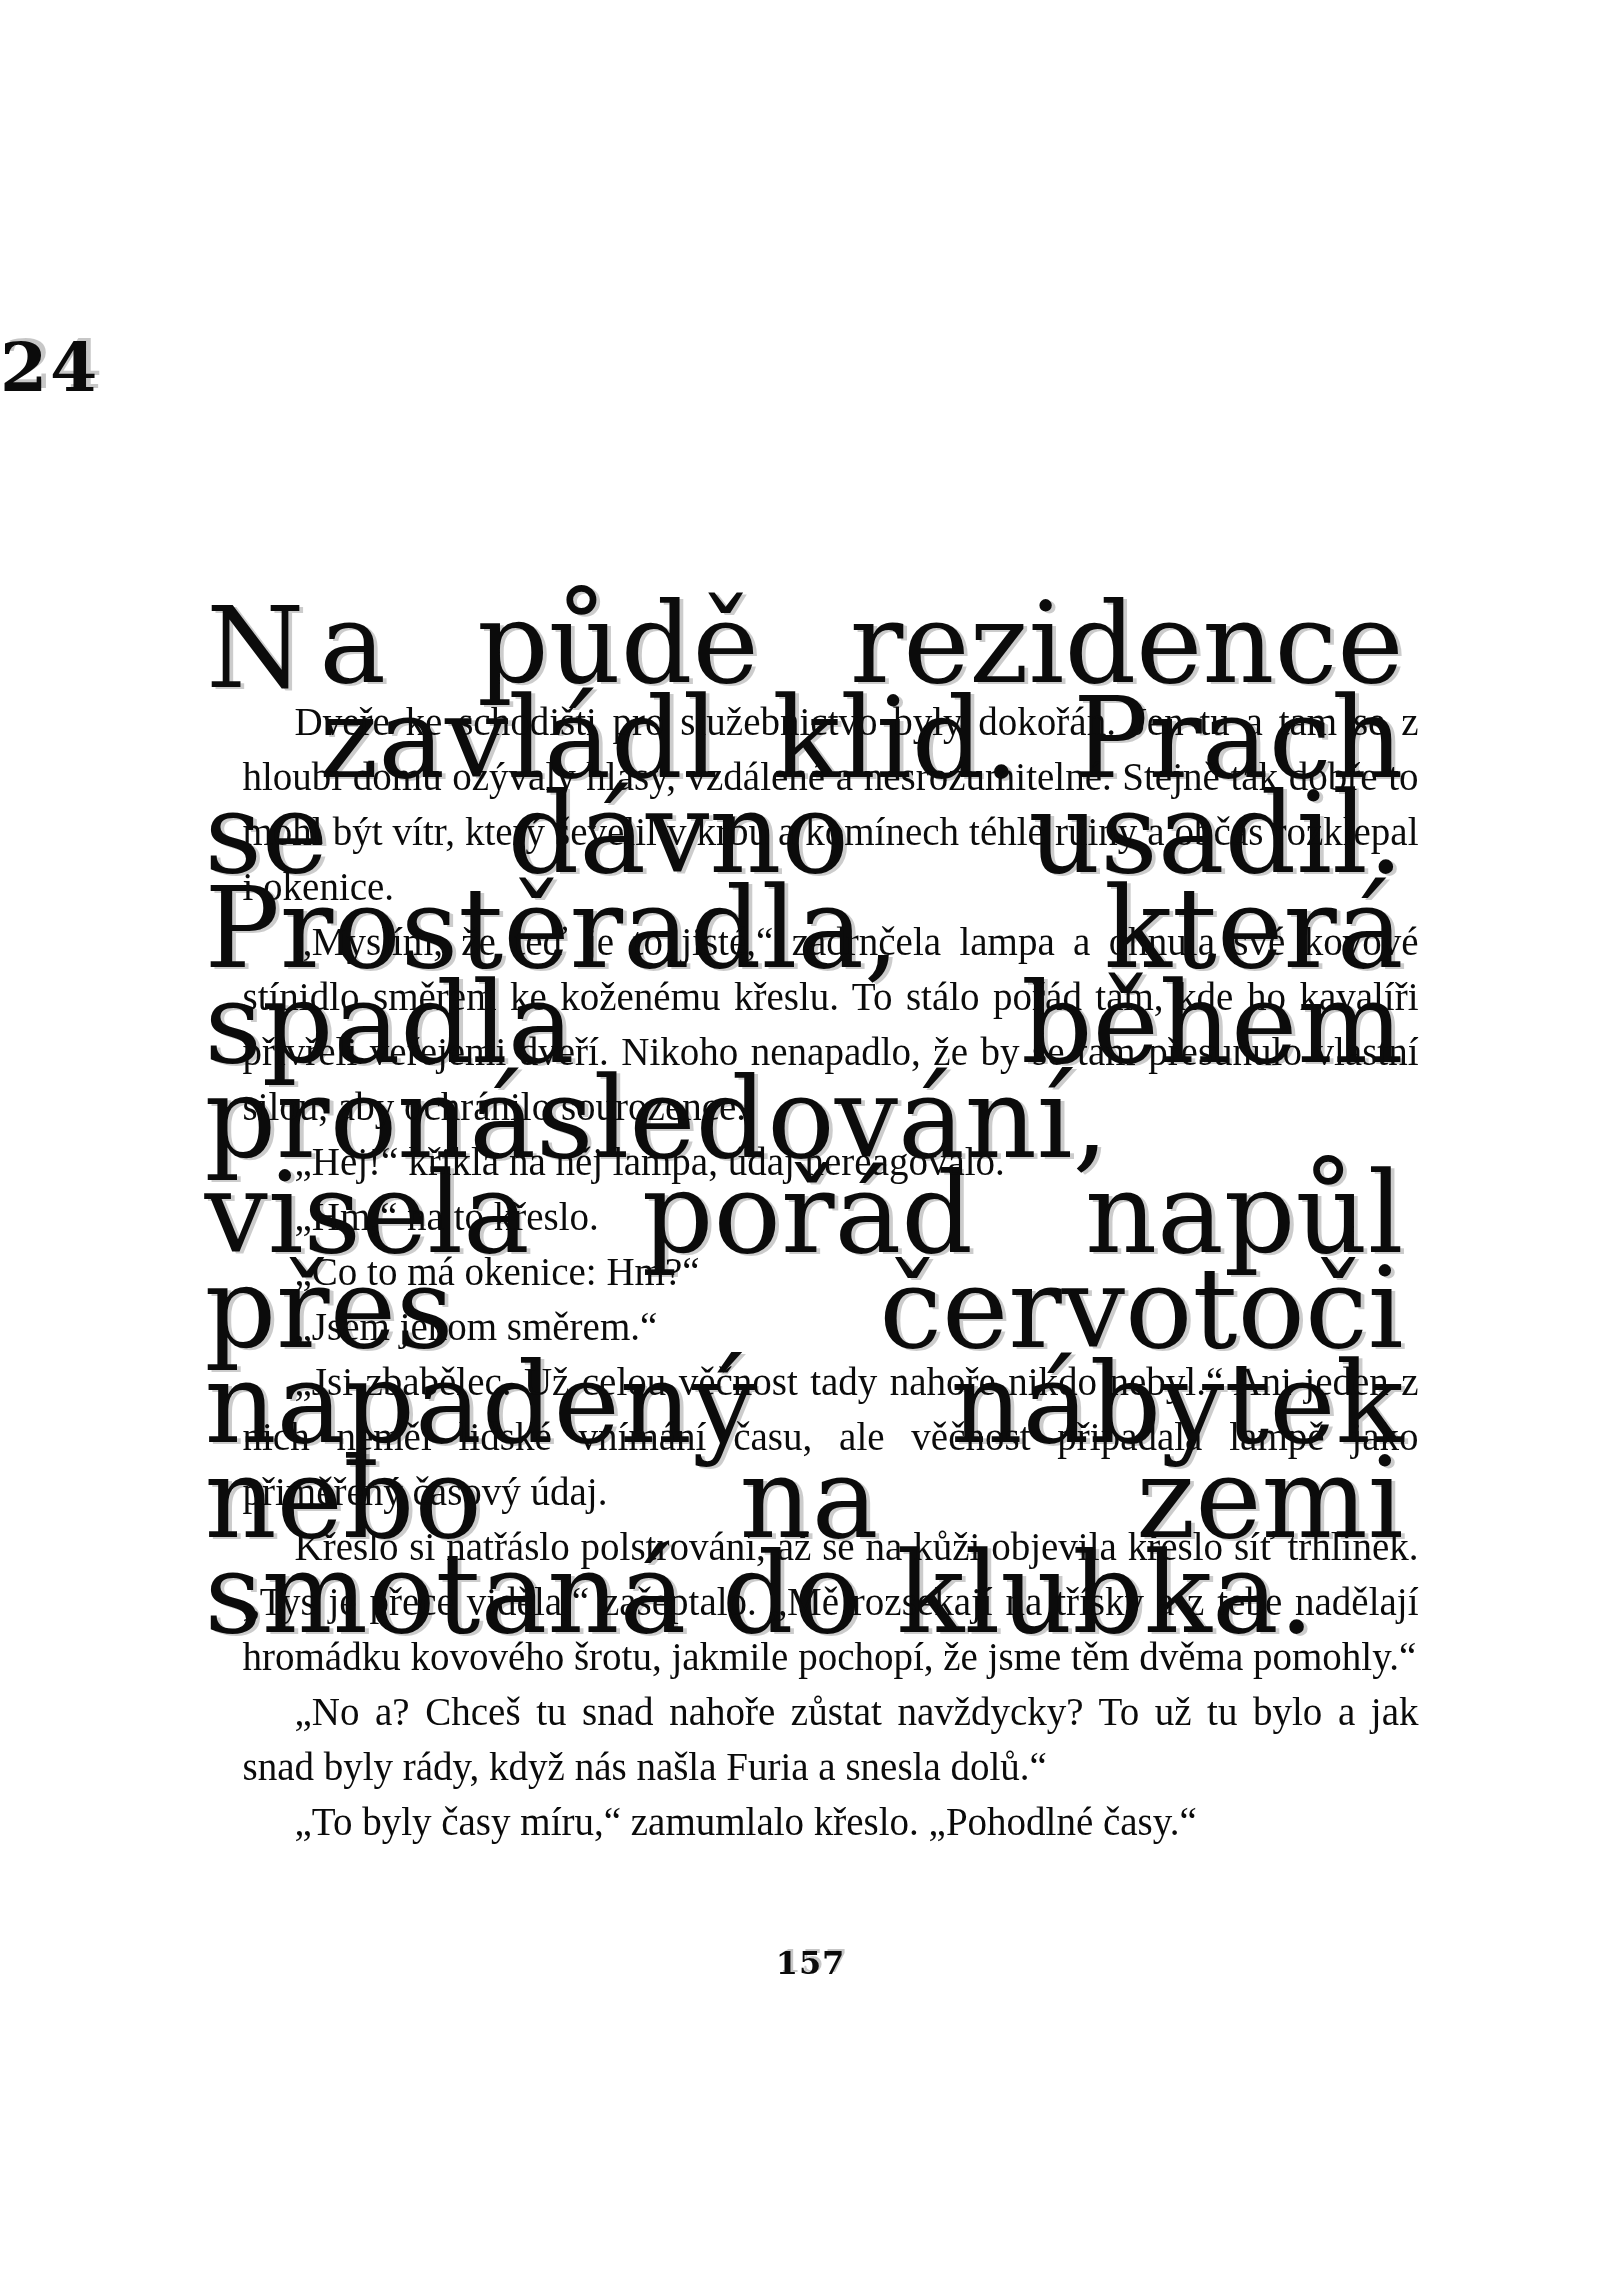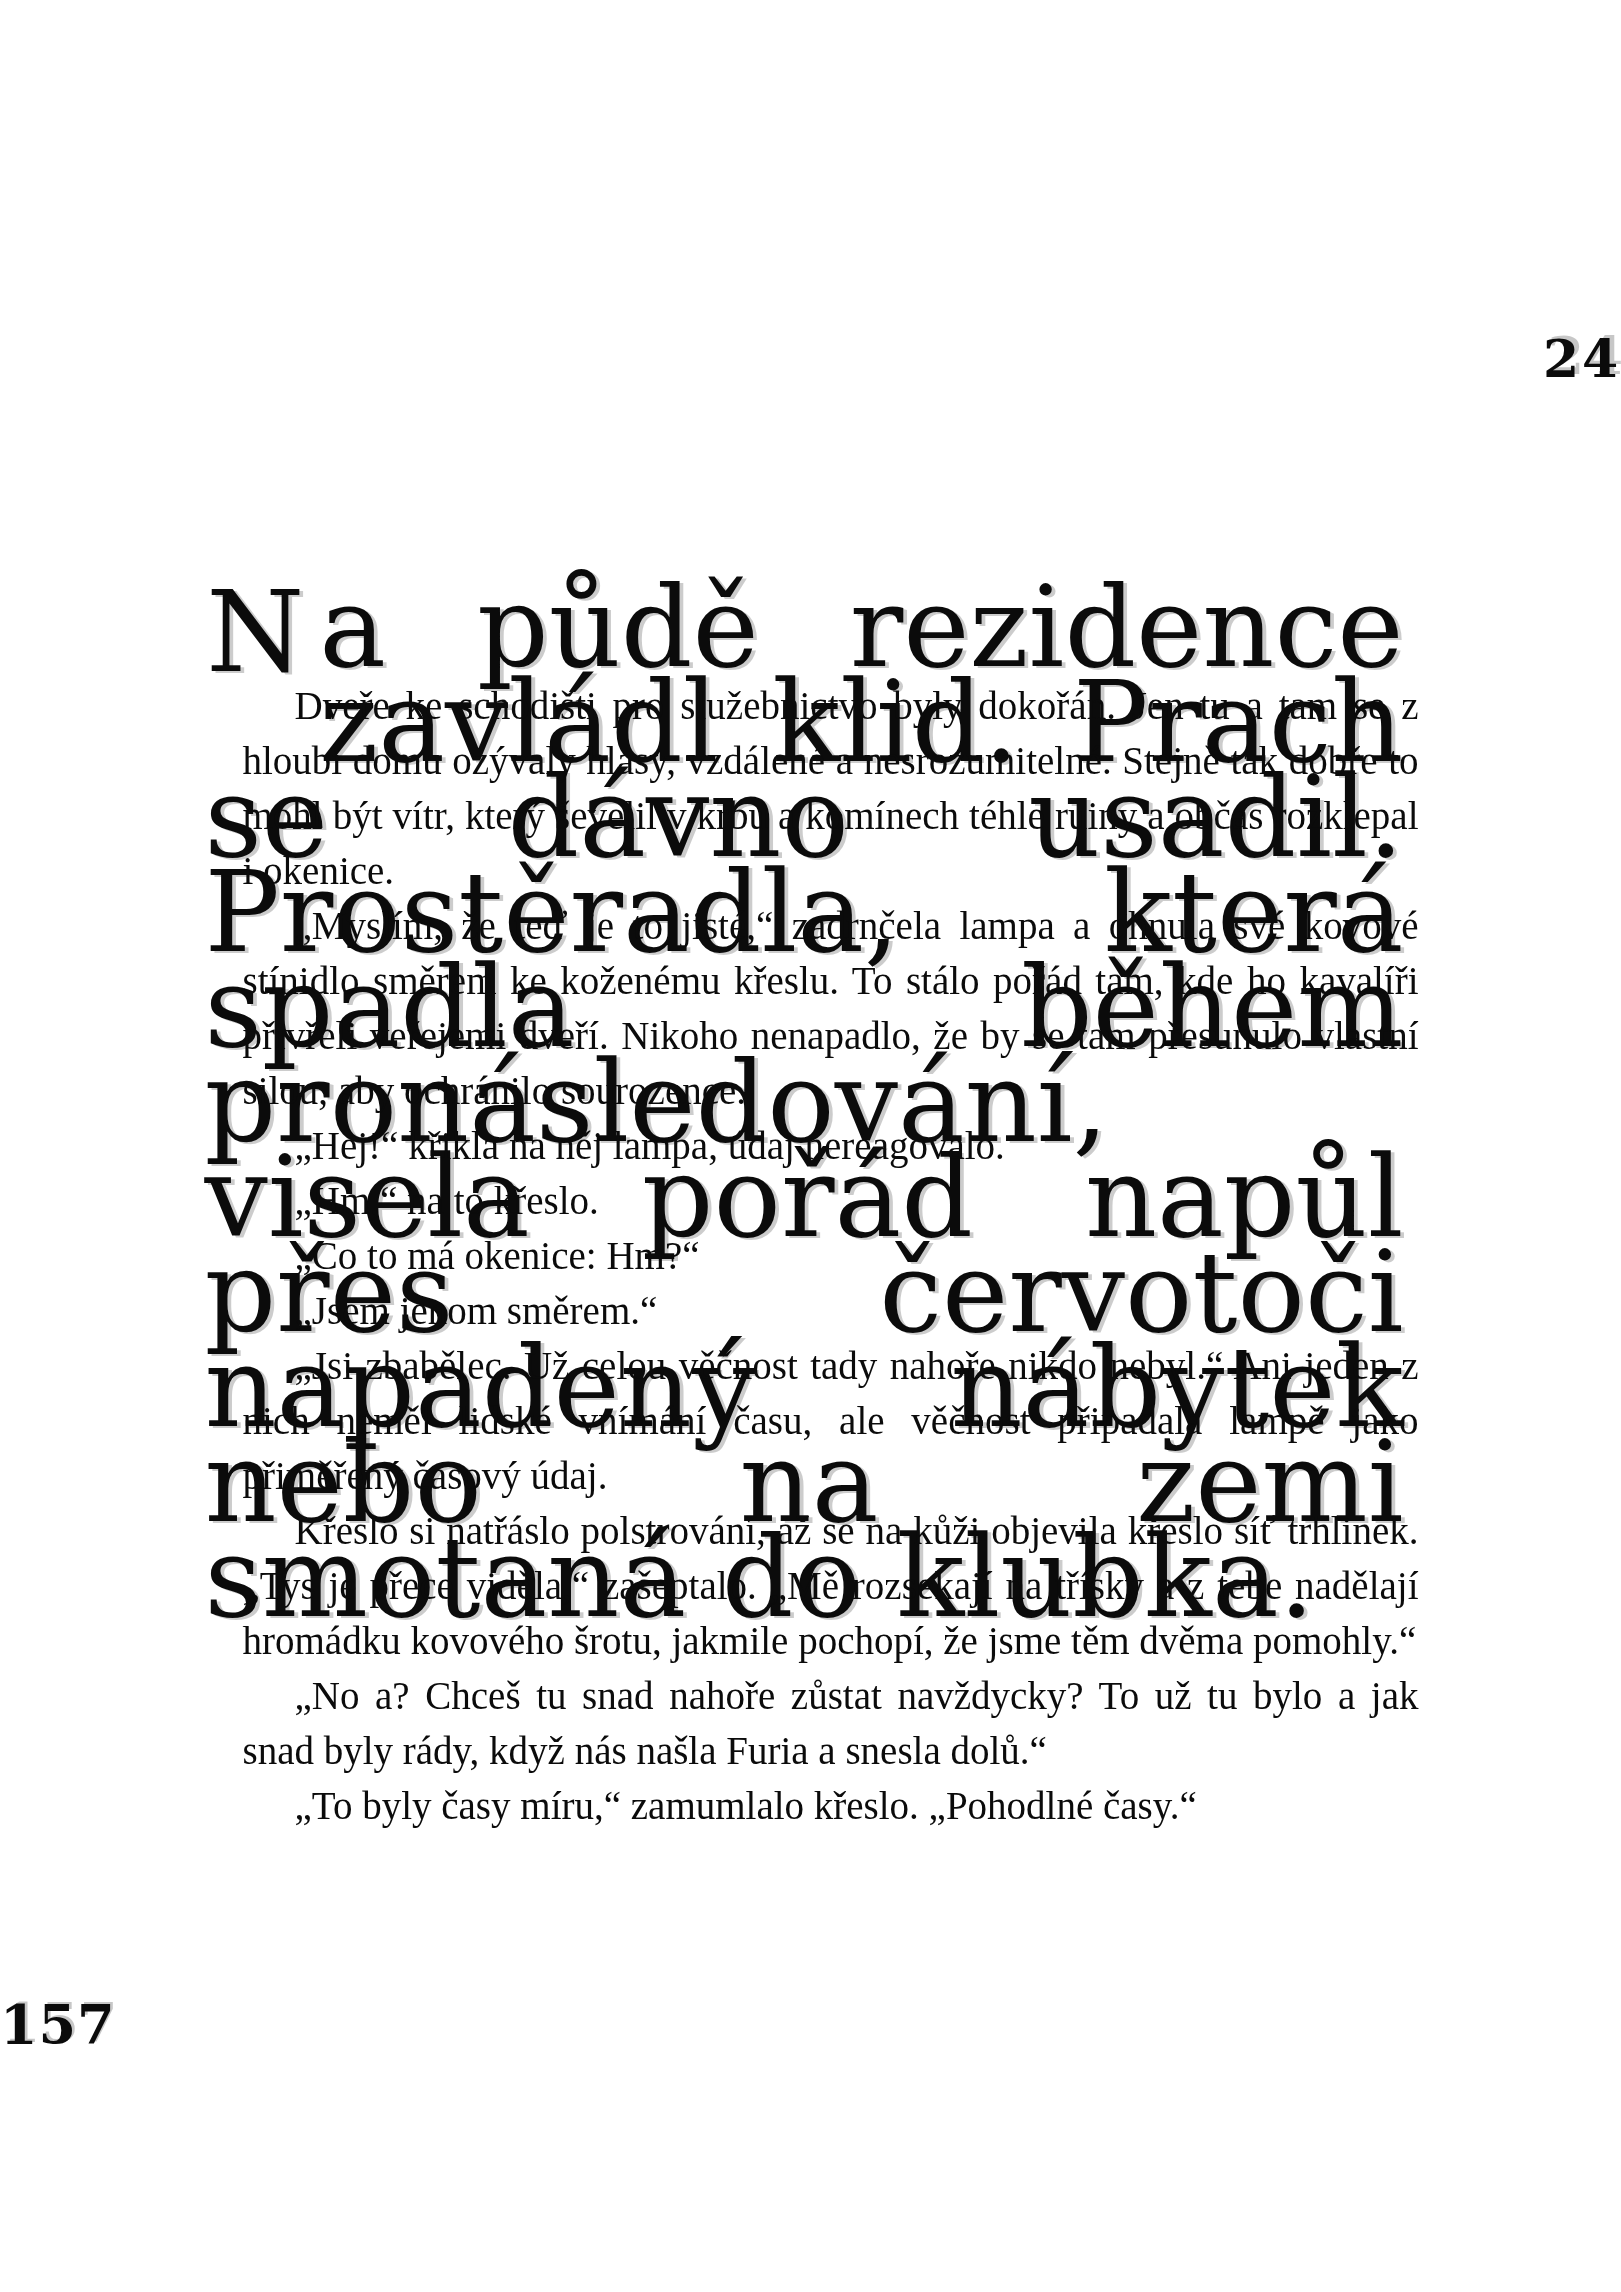--- a/index.html
+++ b/index.html
@@ -12,24 +12,24 @@
     width: 1621px;
     height: 2292px;
     background: #ffffff;
     color: #0b0b0b;
     font-family: "Liberation Serif", serif;
     overflow: hidden;
   }
   .chapter-number {
     margin: 0;
     padding-top: 333px;
-    text-align: right;
+    text-align: left;
     font-family: "DejaVu Serif", serif;
     font-weight: 700;
-    font-size: 52px;
+    font-size: 68px;
     line-height: 1;
     letter-spacing: 2.8px;
     text-shadow: 4.7px -2.8px 0 rgba(0,0,0,0.22);
   }
   .body-text {
     margin: 189px auto 0 auto;
     width: 1216px;
     font-size: 39px;
     line-height: 55px;
     text-align: justify;
@@ -47,26 +47,27 @@
     float: left;
     font-family: "DejaVu Serif", serif;
     font-size: 112px;
     line-height: 95px;
     height: 98px;
     padding: 5.7px 15px 0 1.9px;
     text-shadow: 3.8px 1.9px 0 rgba(0,0,0,0.20);
   }
   .page-number {
     position: absolute;
-    top: 1998px;
+    top: 1947px;
     left: 0;
     width: 100%;
+    text-align: center;
     font-family: "DejaVu Serif", serif;
     font-weight: 700;
-    font-size: 54px;
+    font-size: 32px;
     line-height: 1;
     letter-spacing: 0.9px;
     text-shadow: 2.8px -1.9px 0 rgba(0,0,0,0.22);
   }
 </style>
 </head>
 <body>
 
 <div class="page">
   <div class="chapter-number">24</div>

